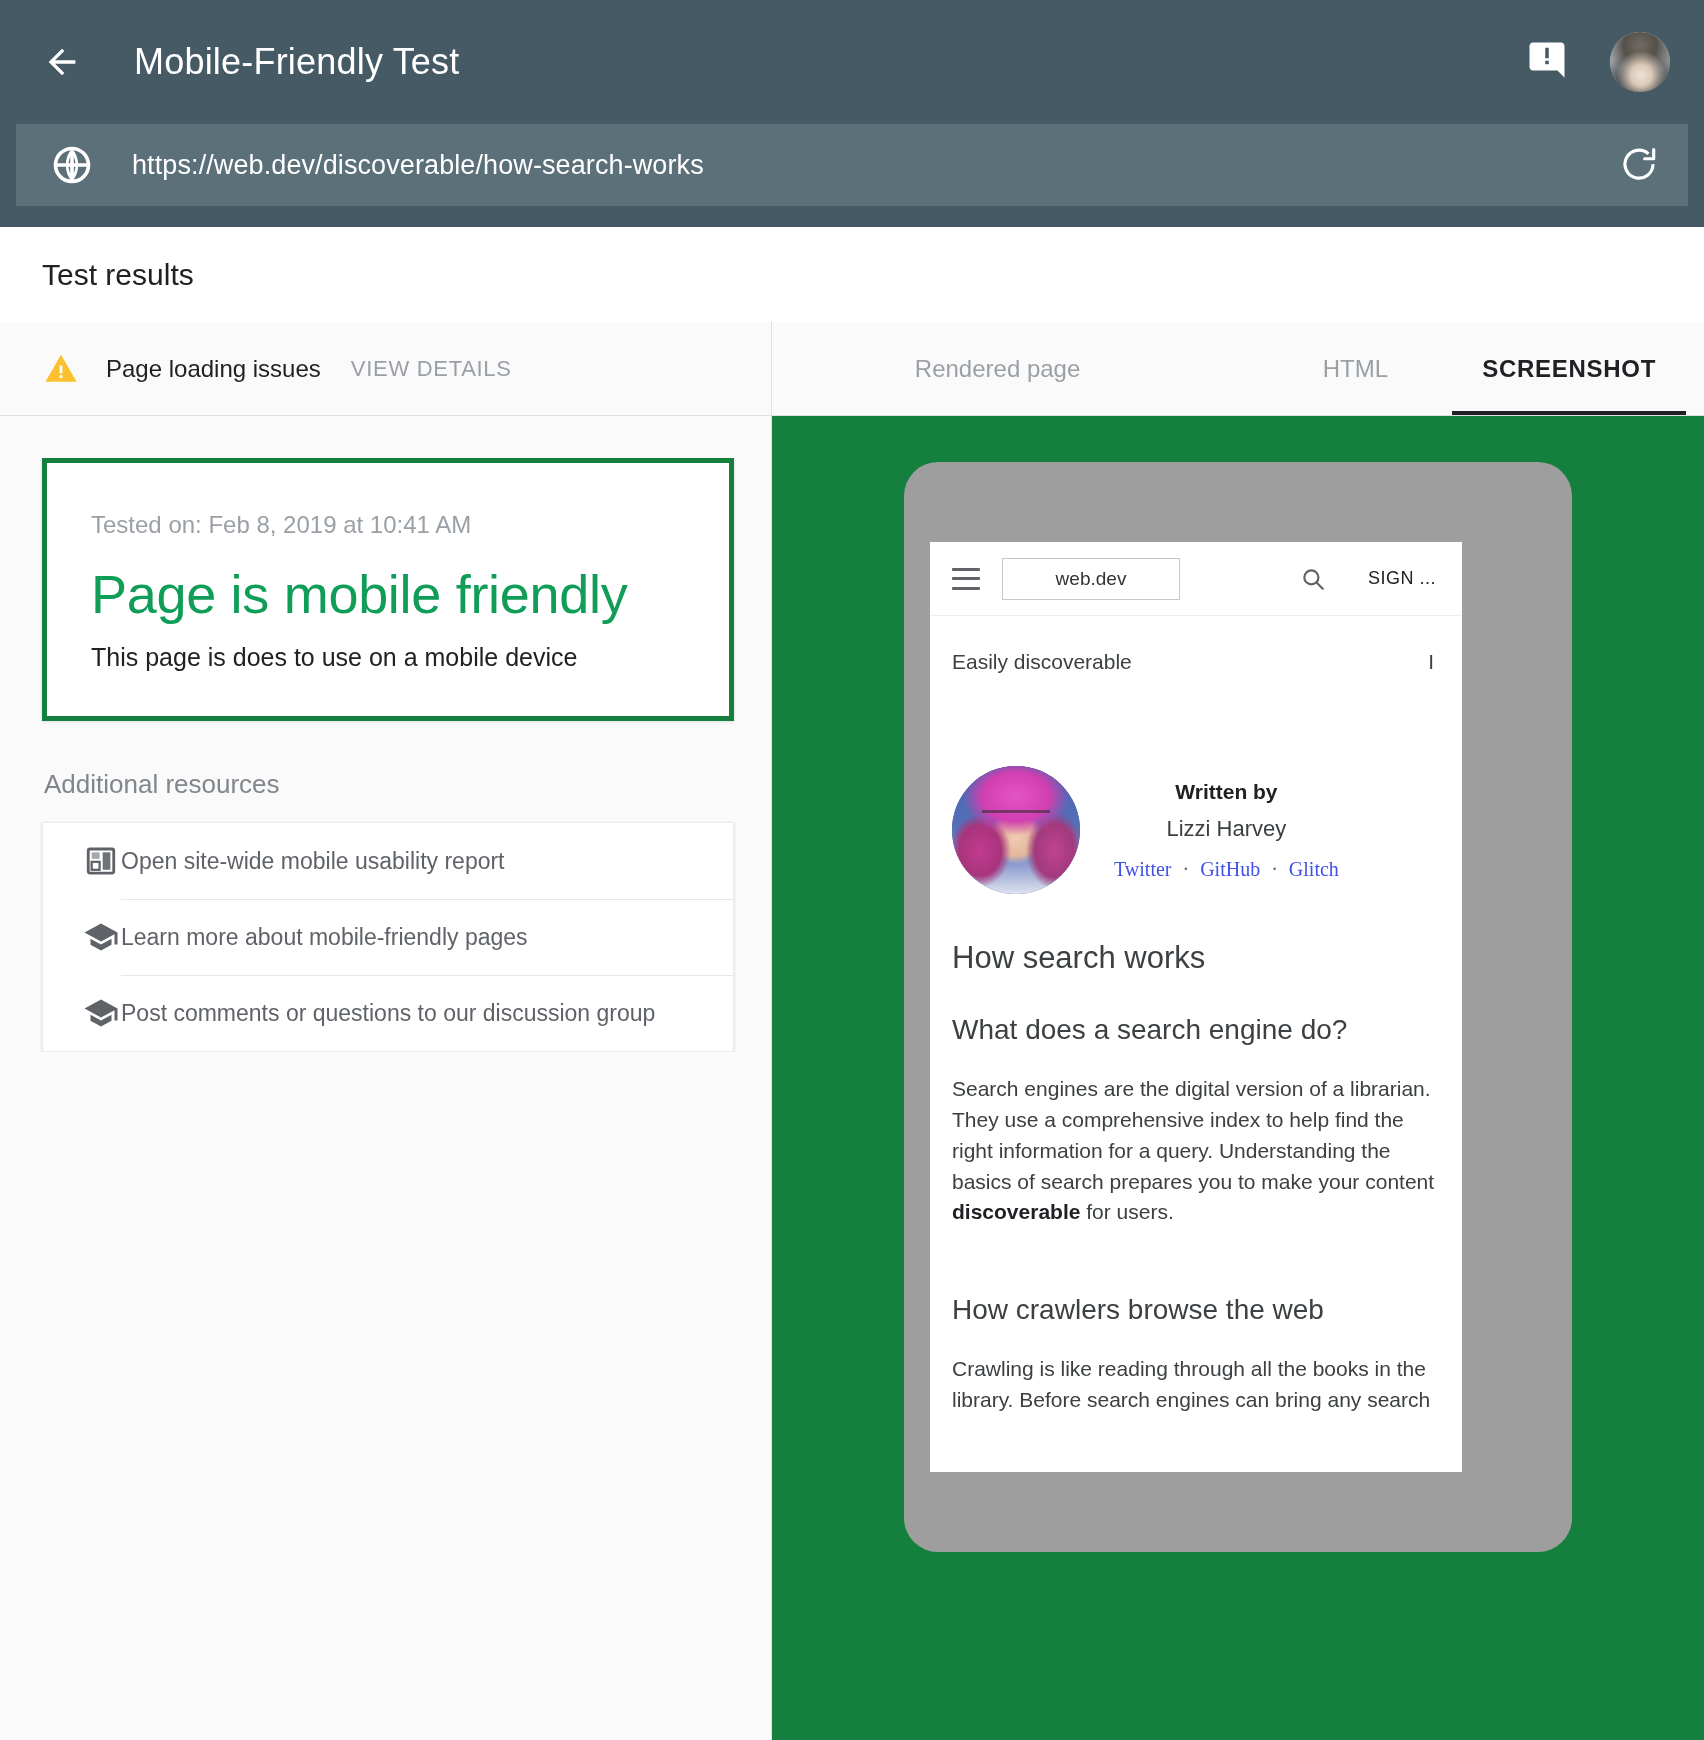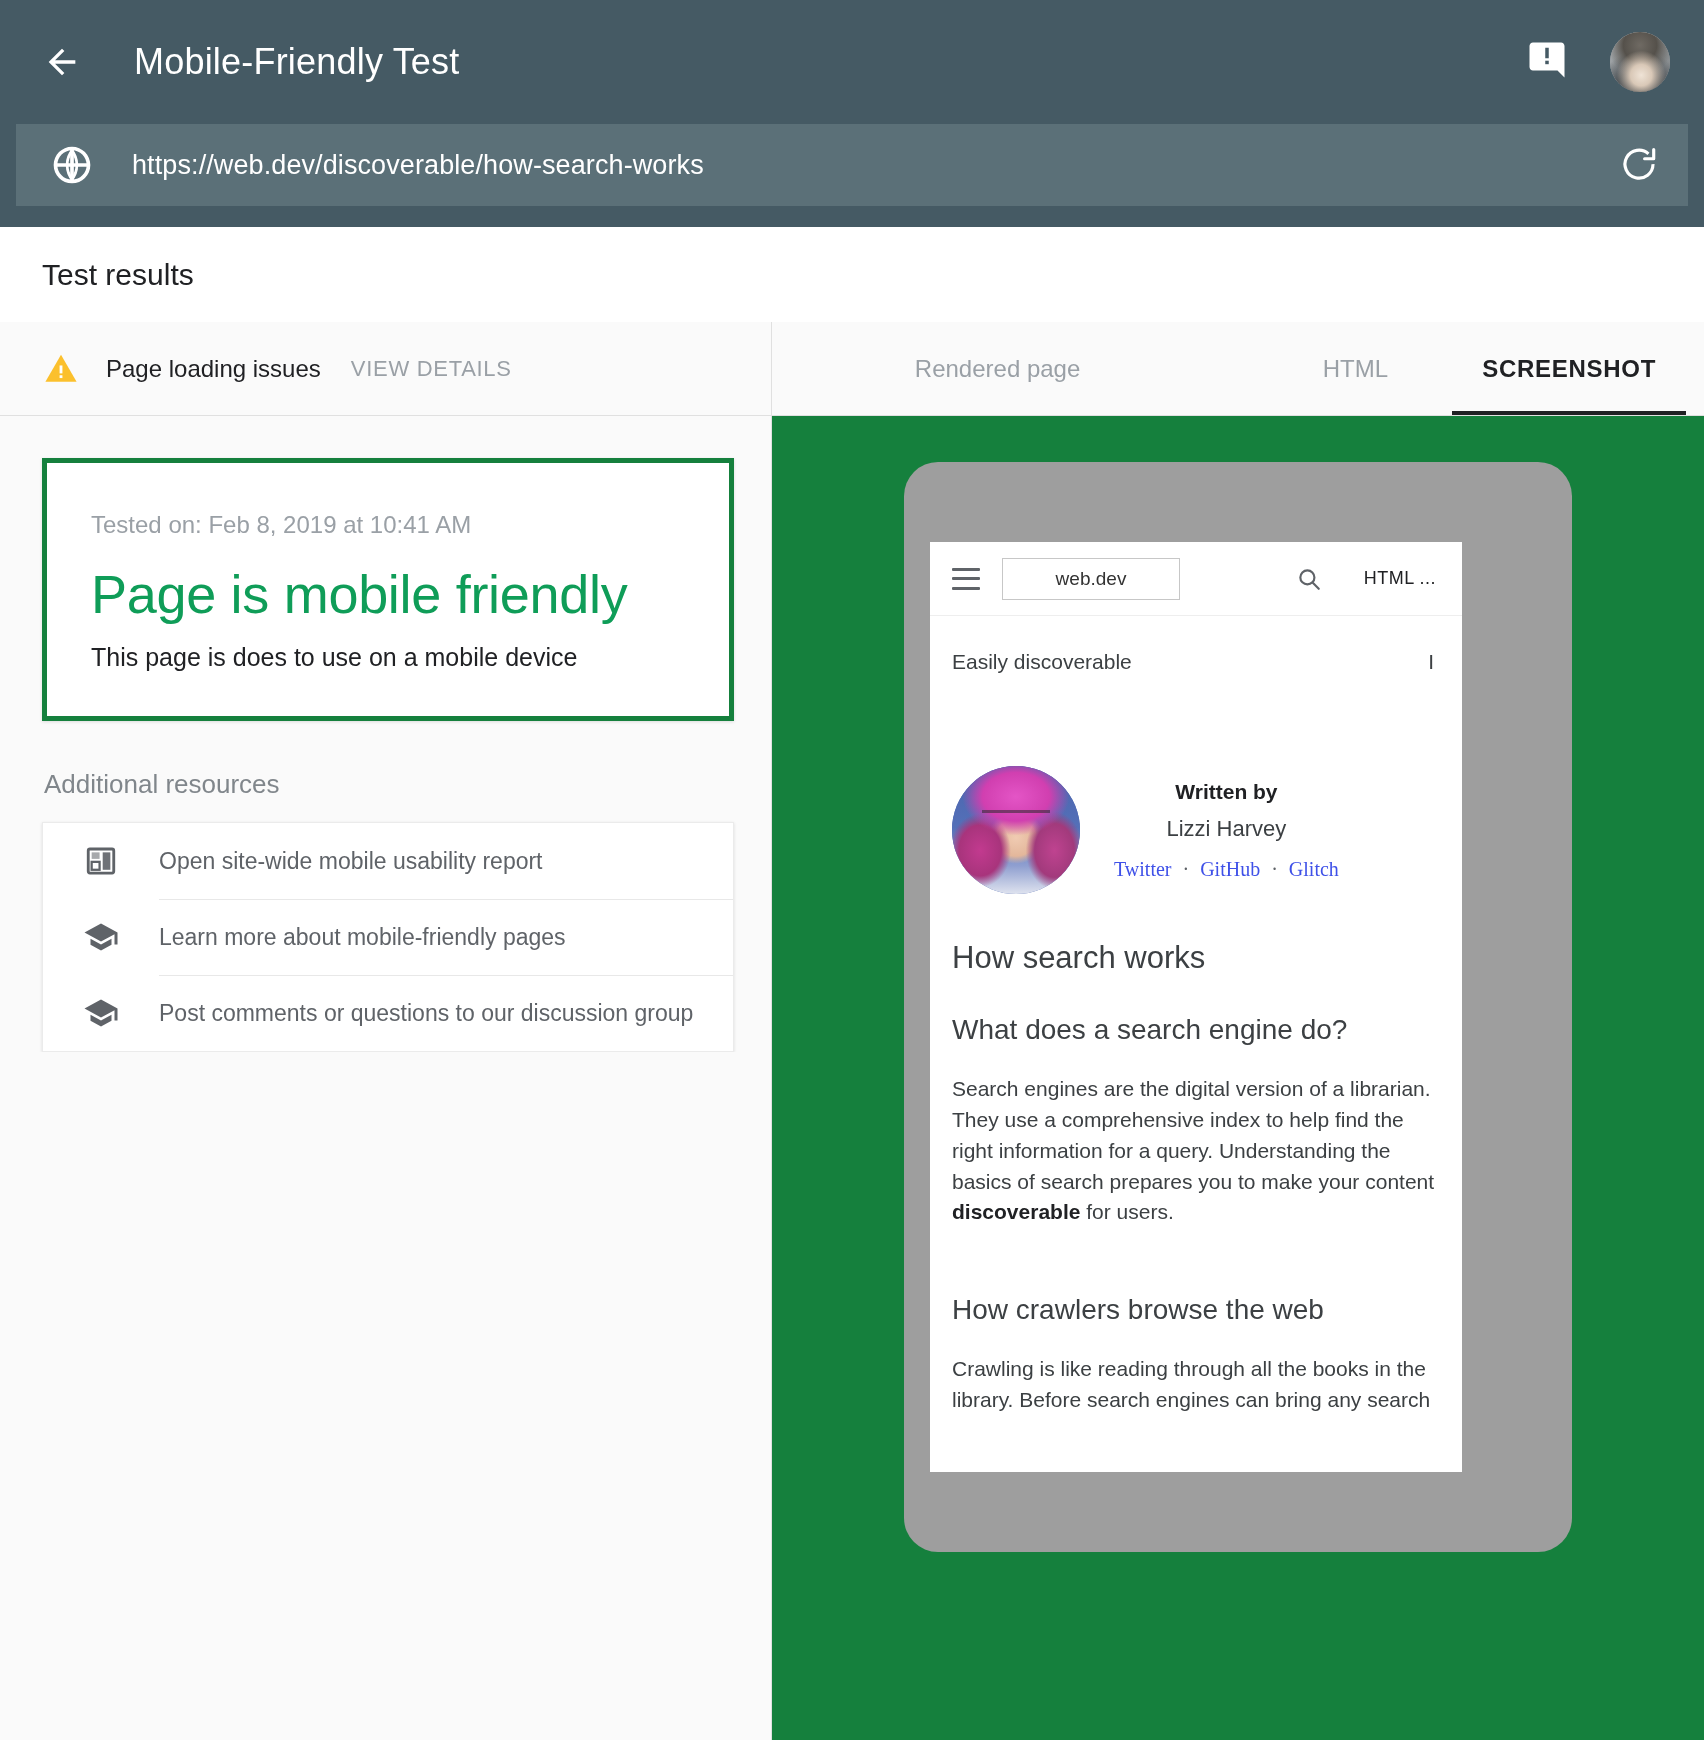--- a/index.html
+++ b/index.html
@@ -237,21 +237,20 @@
     padding: 0 0 0 38px;
     cursor: pointer;
   }
   .resource-icon {
     width: 40px; height: 40px; flex: 0 0 auto;
     display: flex; align-items: center; justify-content: center;
   }
   .resource-label {
     font-size: 23px;
     color: #5f6368;
-    margin-left: 38px;
     border-top: 1px solid transparent;
     flex: 1 1 auto;
     height: 100%;
     display: flex;
     align-items: center;
     padding-right: 28px;
   }
   .resource-row + .resource-row .resource-label {
     border-top-color: #e8e8e8;
   }
@@ -526,21 +525,21 @@
                 <span></span>
             </span>
             <span class="site-url-box">web.dev</span>
             <span class="site-header-spacer"></span>
             <span class="site-search-icon">
               <svg width="26" height="26" viewBox="0 0 24 24" fill="none" stroke="#5f6368" stroke-width="2">
                 <circle cx="10.5" cy="10.5" r="6.5"></circle>
                 <path d="M15.5 15.5L21 21" stroke-linecap="round"></path>
               </svg>
             </span>
-            <span class="sign-in">HTML ...</span>
+            <span class="sign-in">SIGN ...</span>
           </div>
 
           <div class="site-body">
 
             <div class="breadcrumb-row">
               <span class="breadcrumb-text">Easily discoverable</span>
               <span class="breadcrumb-dot">I</span>
             </div>
 
             <div class="author-block">

